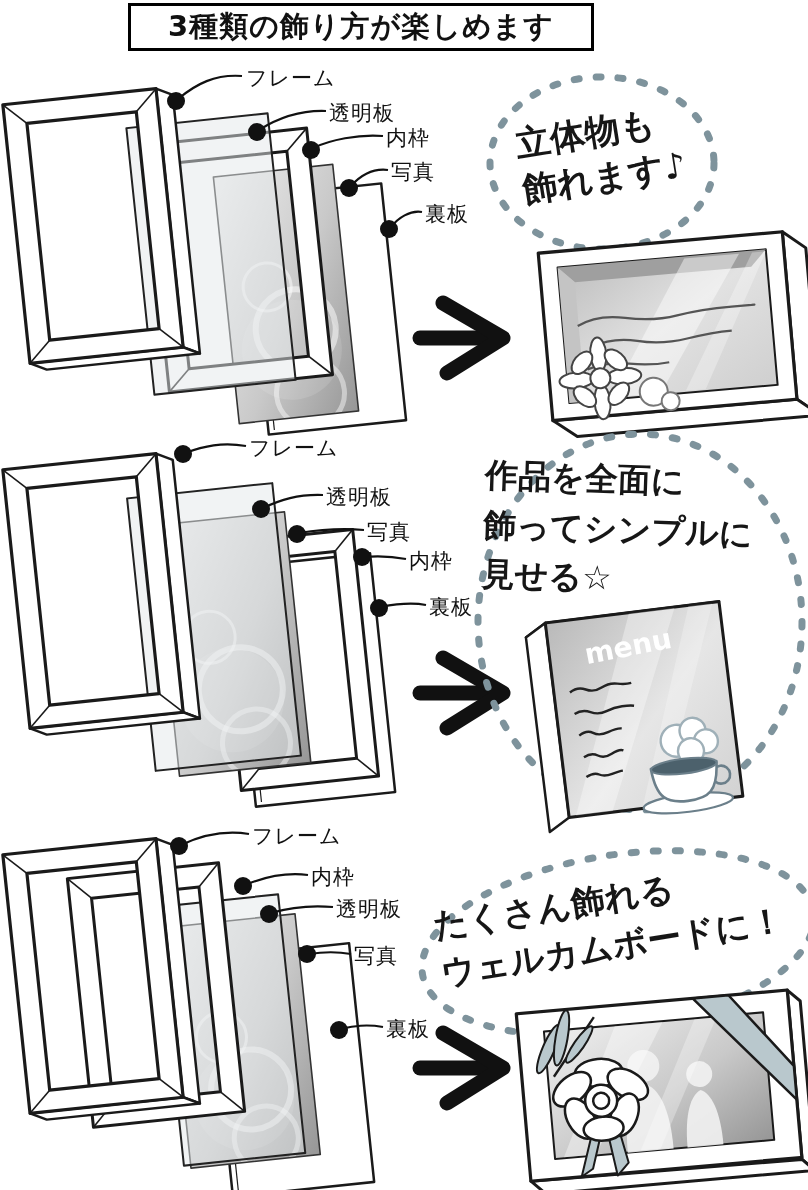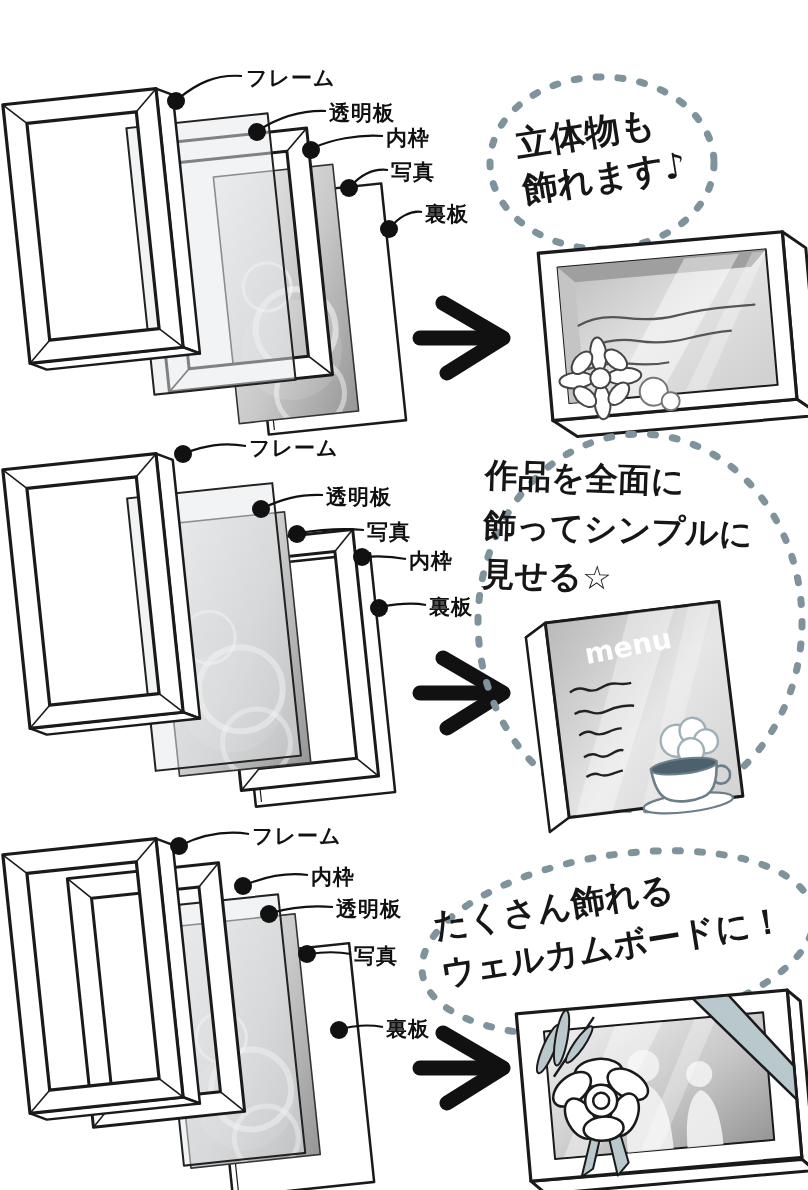--- a/index.html
+++ b/index.html
@@ -7,21 +7,21 @@
     position:relative;width:808px;height:1190px;background:#fff;overflow:hidden;
     font-family:"DejaVu Sans",sans-serif;color:#111;
   }
   .art{position:absolute;left:0;top:0;}
   .title-box{
     position:absolute;left:128px;top:3px;width:460px;height:42px;
     border:3px solid #000;display:flex;align-items:center;justify-content:center;
     font-size:29px;font-weight:bold;letter-spacing:1px;background:#fff;
   }
   .layer-label{
-    position:absolute;font-size:21px;font-weight:700;letter-spacing:1px;white-space:nowrap;
+    position:absolute;font-size:21px;font-weight:400;letter-spacing:1px;white-space:nowrap;
   }
   .bubble-text{
     position:absolute;font-weight:600;white-space:nowrap;color:#161616;
     transform-origin:0 0;
   }
   .bubble-text div{white-space:nowrap;}
   .bt1{left:512px;top:122px;font-size:35px;line-height:1.32;transform:rotate(-9deg);}
   .bt2{left:486px;top:450px;font-size:33px;line-height:1.5;transform:rotate(2deg);}
   .bt3{left:430px;top:903px;font-size:34px;line-height:1.4;transform:rotate(-9deg);}
 </style>
@@ -325,20 +325,23 @@
           <ellipse cx="578" cy="1112" rx="22" ry="13" transform="rotate(-115 578 1112)"></ellipse>
           <ellipse cx="622" cy="1112" rx="22" ry="13" transform="rotate(115 622 1112)"></ellipse>
           <ellipse cx="600" cy="1124" rx="20" ry="12"></ellipse>
           <circle cx="600" cy="1096" r="16"></circle>
           <circle cx="600" cy="1096" r="8"></circle>
         </g>
       </g>
     </g>
   </svg>
 
+  <div class="title-box">
+    <span>3種類の飾り方が楽しめます</span>
+  </div>
 
   <span class="layer-label" style="left:246px;top:64px">フレーム</span>
   <span class="layer-label" style="left:329px;top:99px">透明板</span>
   <span class="layer-label" style="left:386px;top:124px">内枠</span>
   <span class="layer-label" style="left:391px;top:158px">写真</span>
   <span class="layer-label" style="left:425px;top:200px">裏板</span>
 
   <span class="layer-label" style="left:249px;top:434px">フレーム</span>
   <span class="layer-label" style="left:326px;top:483px">透明板</span>
   <span class="layer-label" style="left:367px;top:518px">写真</span>

